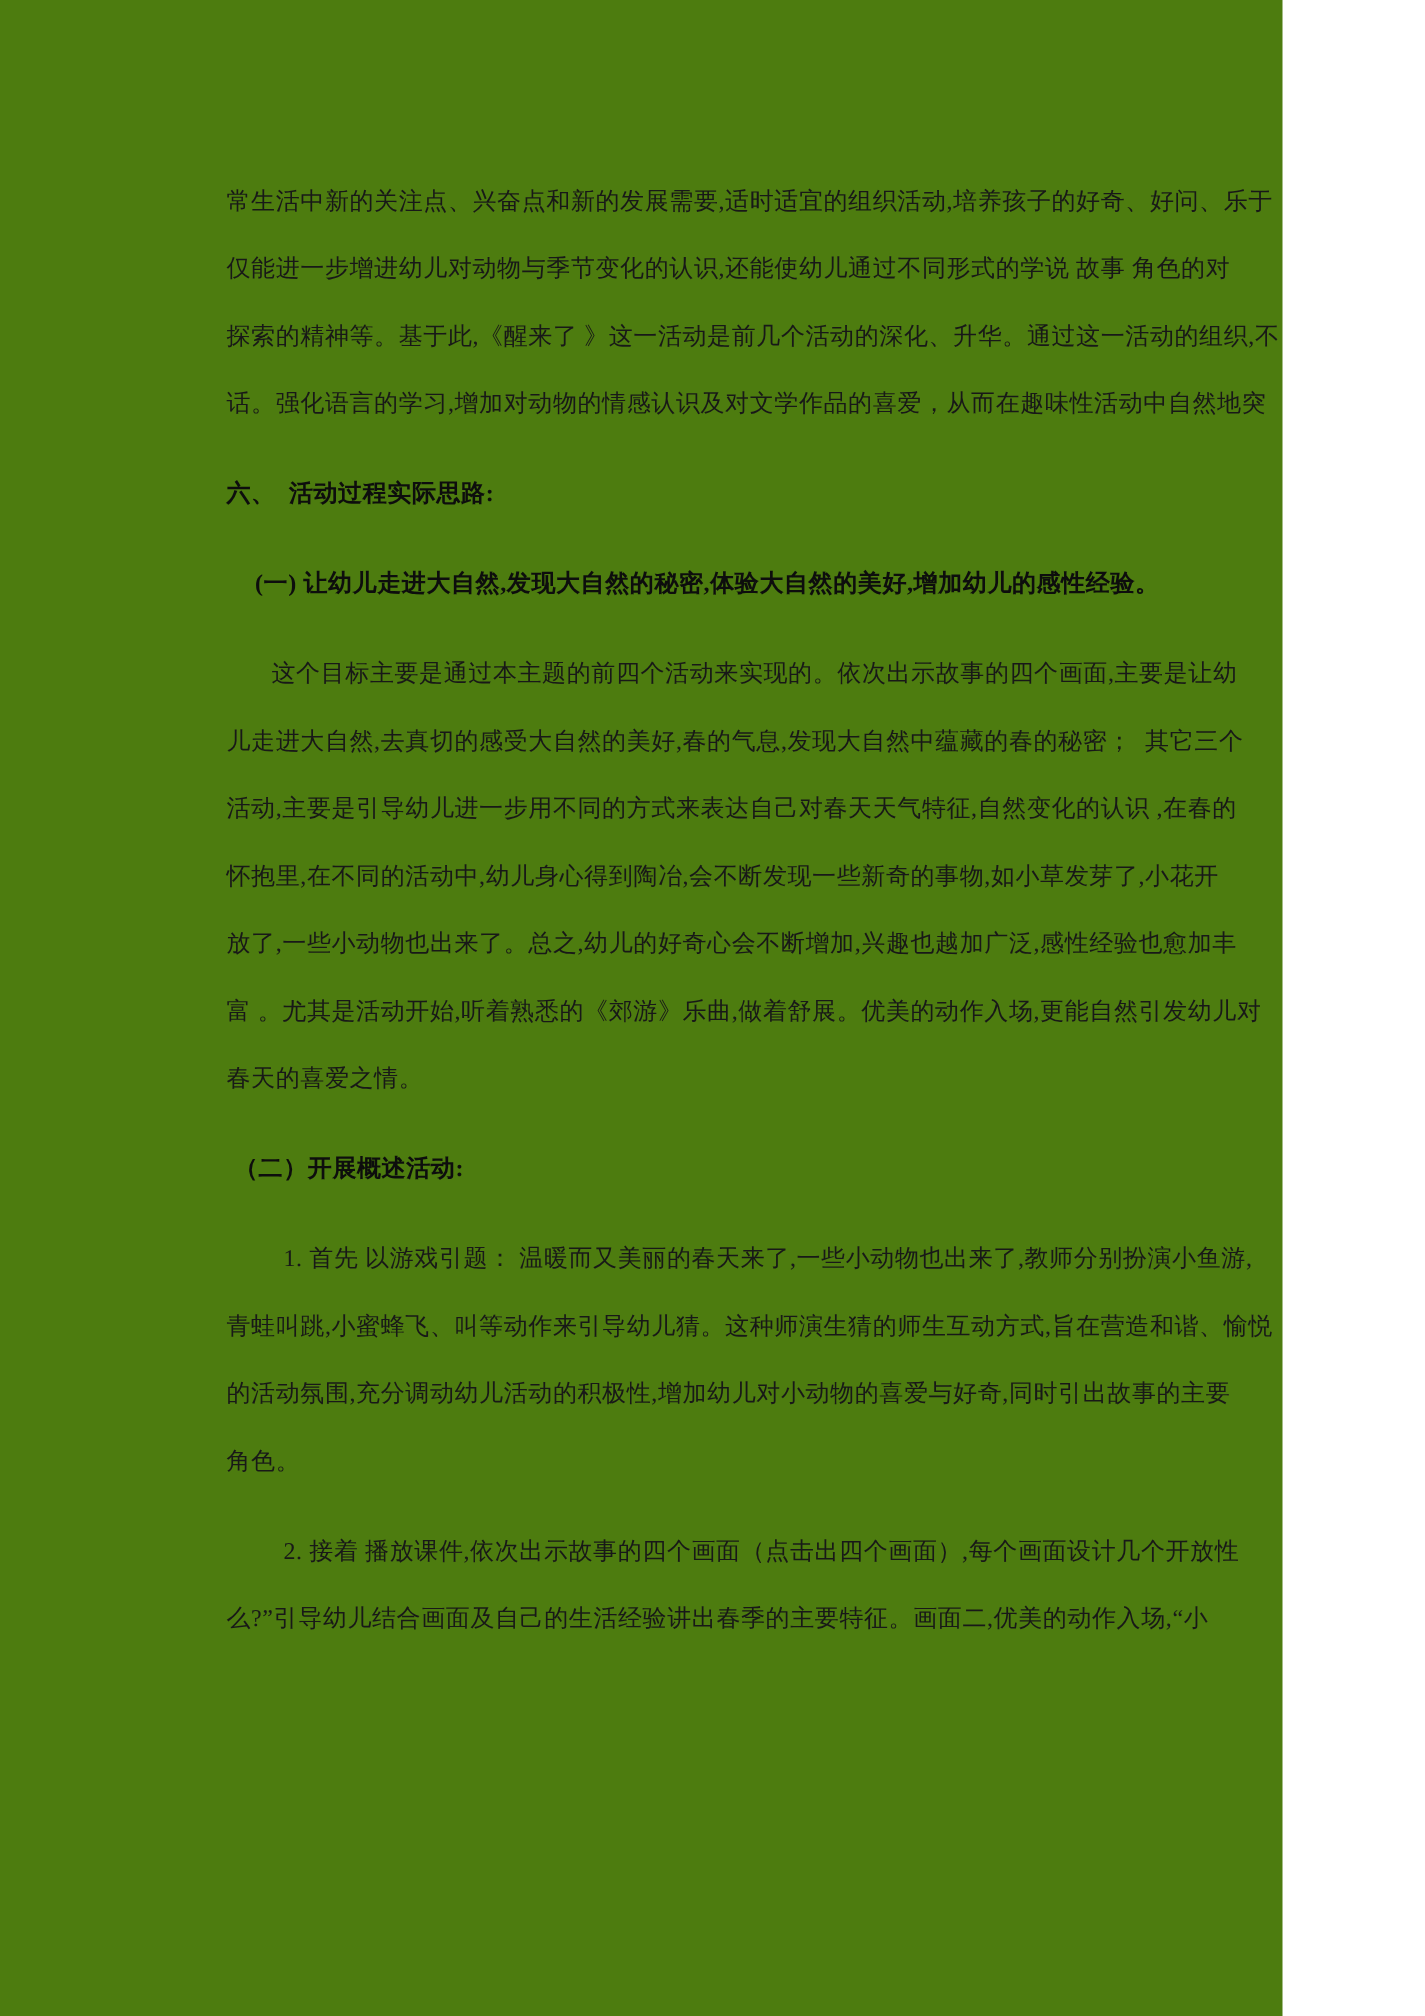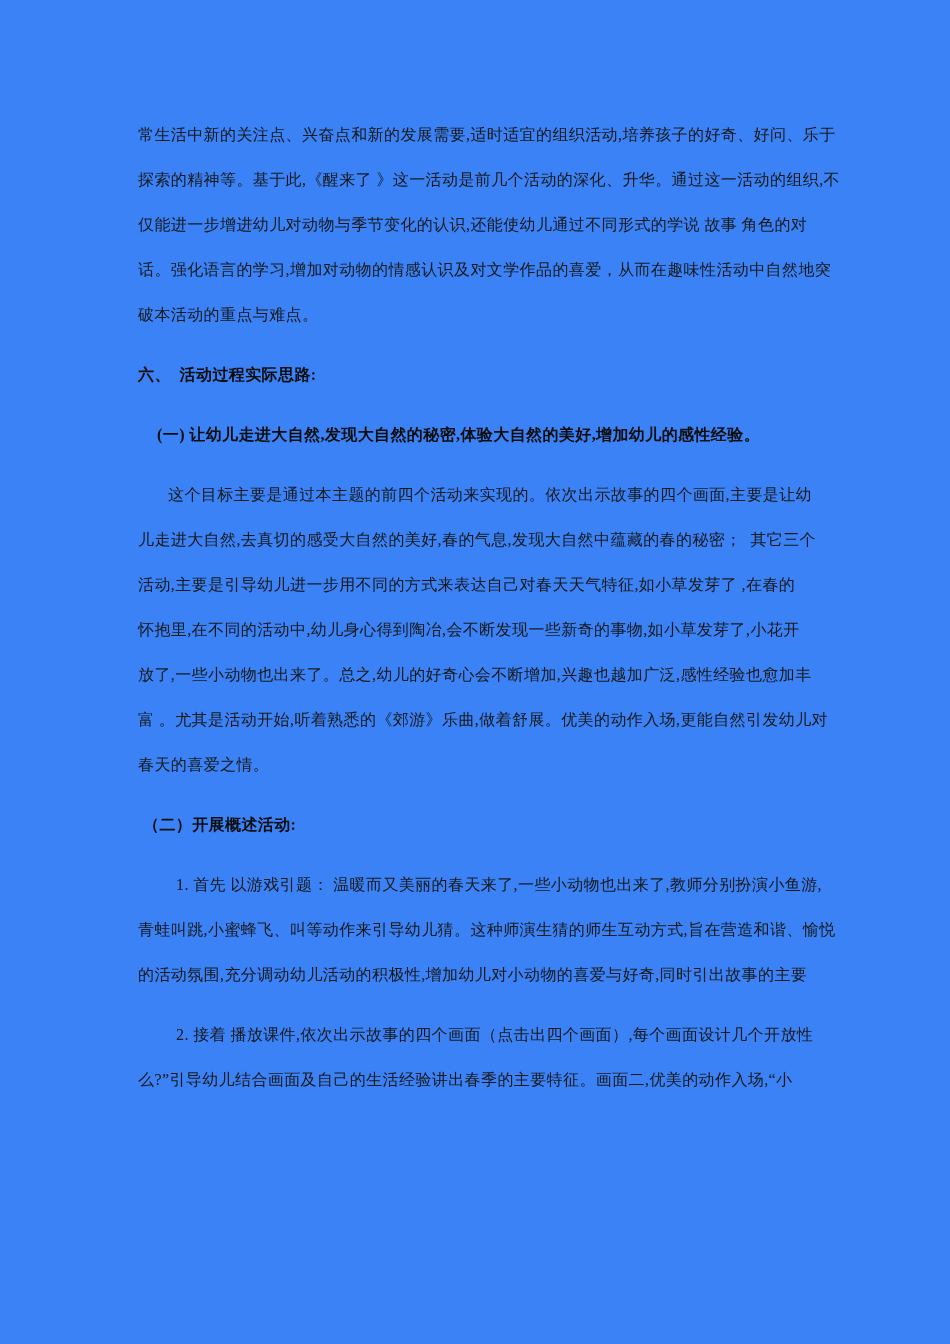--- a/index.html
+++ b/index.html
@@ -1,21 +1,22 @@
 <!DOCTYPE html>
 <html><head>
 <meta charset="utf-8">
 <style>
   html,body{margin:0;padding:0;background:#ffffff;}
   .page{
     position:relative;
-    width:950px;
+    width:842px;
     height:1344px;
-    background:#3b82f6;
+    background:#4d7c0f;
     overflow:hidden;
+    padding-left:13px;
   }
   .content{
     box-sizing:border-box;
     width:950px;
     padding:112px 128px 0 138px;
   }
   .block{
     margin:15px 0 0 0;
     font-family:"Liberation Serif","DejaVu Serif",serif;
     font-size:16px;
@@ -35,46 +36,46 @@
   }
 </style>
 </head>
 <body>
 
 <div class="page">
   <main class="content">
 
   <div class="block body">
         <div class="line">常生活中新的关注点、兴奋点和新的发展需要,适时适宜的组织活动,培养孩子的好奇、好问、乐于</div>
+        <div class="line">仅能进一步增进幼儿对动物与季节变化的认识,还能使幼儿通过不同形式的学说 故事 角色的对</div>
         <div class="line">探索的精神等。基于此,《醒来了 》这一活动是前几个活动的深化、升华。通过这一活动的组织,不</div>
-        <div class="line">仅能进一步增进幼儿对动物与季节变化的认识,还能使幼儿通过不同形式的学说 故事 角色的对</div>
         <div class="line">话。强化语言的学习,增加对动物的情感认识及对文学作品的喜爱，从而在趣味性活动中自然地突</div>
-        <div class="line">破本活动的重点与难点。</div>
       </div>
       <div class="block heading">
         <div class="line">六、  活动过程实际思路:</div>
       </div>
       <div class="block subheading">
         <div class="line" style="padding-left: 19px;">(一) 让幼儿走进大自然,发现大自然的秘密,体验大自然的美好,增加幼儿的感性经验。</div>
       </div>
       <div class="block body">
         <div class="line" style="padding-left: 30px;">这个目标主要是通过本主题的前四个活动来实现的。依次出示故事的四个画面,主要是让幼</div>
         <div class="line">儿走进大自然,去真切的感受大自然的美好,春的气息,发现大自然中蕴藏的春的秘密；  其它三个</div>
-        <div class="line">活动,主要是引导幼儿进一步用不同的方式来表达自己对春天天气特征,如小草发芽了 ,在春的</div>
+        <div class="line">活动,主要是引导幼儿进一步用不同的方式来表达自己对春天天气特征,自然变化的认识 ,在春的</div>
         <div class="line">怀抱里,在不同的活动中,幼儿身心得到陶冶,会不断发现一些新奇的事物,如小草发芽了,小花开</div>
         <div class="line">放了,一些小动物也出来了。总之,幼儿的好奇心会不断增加,兴趣也越加广泛,感性经验也愈加丰</div>
         <div class="line">富 。尤其是活动开始,听着熟悉的《郊游》乐曲,做着舒展。优美的动作入场,更能自然引发幼儿对</div>
         <div class="line">春天的喜爱之情。</div>
       </div>
       <div class="block subheading">
         <div class="line" style="padding-left: 5px;">（二）开展概述活动:</div>
       </div>
       <div class="block body">
         <div class="line" style="padding-left: 38px; text-align: right;">1. 首先 以游戏引题： 温暖而又美丽的春天来了,一些小动物也出来了,教师分别扮演小鱼游,</div>
         <div class="line">青蛙叫跳,小蜜蜂飞、叫等动作来引导幼儿猜。这种师演生猜的师生互动方式,旨在营造和谐、愉悦</div>
         <div class="line">的活动氛围,充分调动幼儿活动的积极性,增加幼儿对小动物的喜爱与好奇,同时引出故事的主要</div>
+        <div class="line">角色。</div>
       </div>
       <div class="block body">
         <div class="line" style="padding-left: 38px;">2. 接着 播放课件,依次出示故事的四个画面（点击出四个画面）,每个画面设计几个开放性</div>
         <div class="line">么?”引导幼儿结合画面及自己的生活经验讲出春季的主要特征。画面二,优美的动作入场,“小</div>
       </div>
     </main>
 </div>
 
 </body></html>

